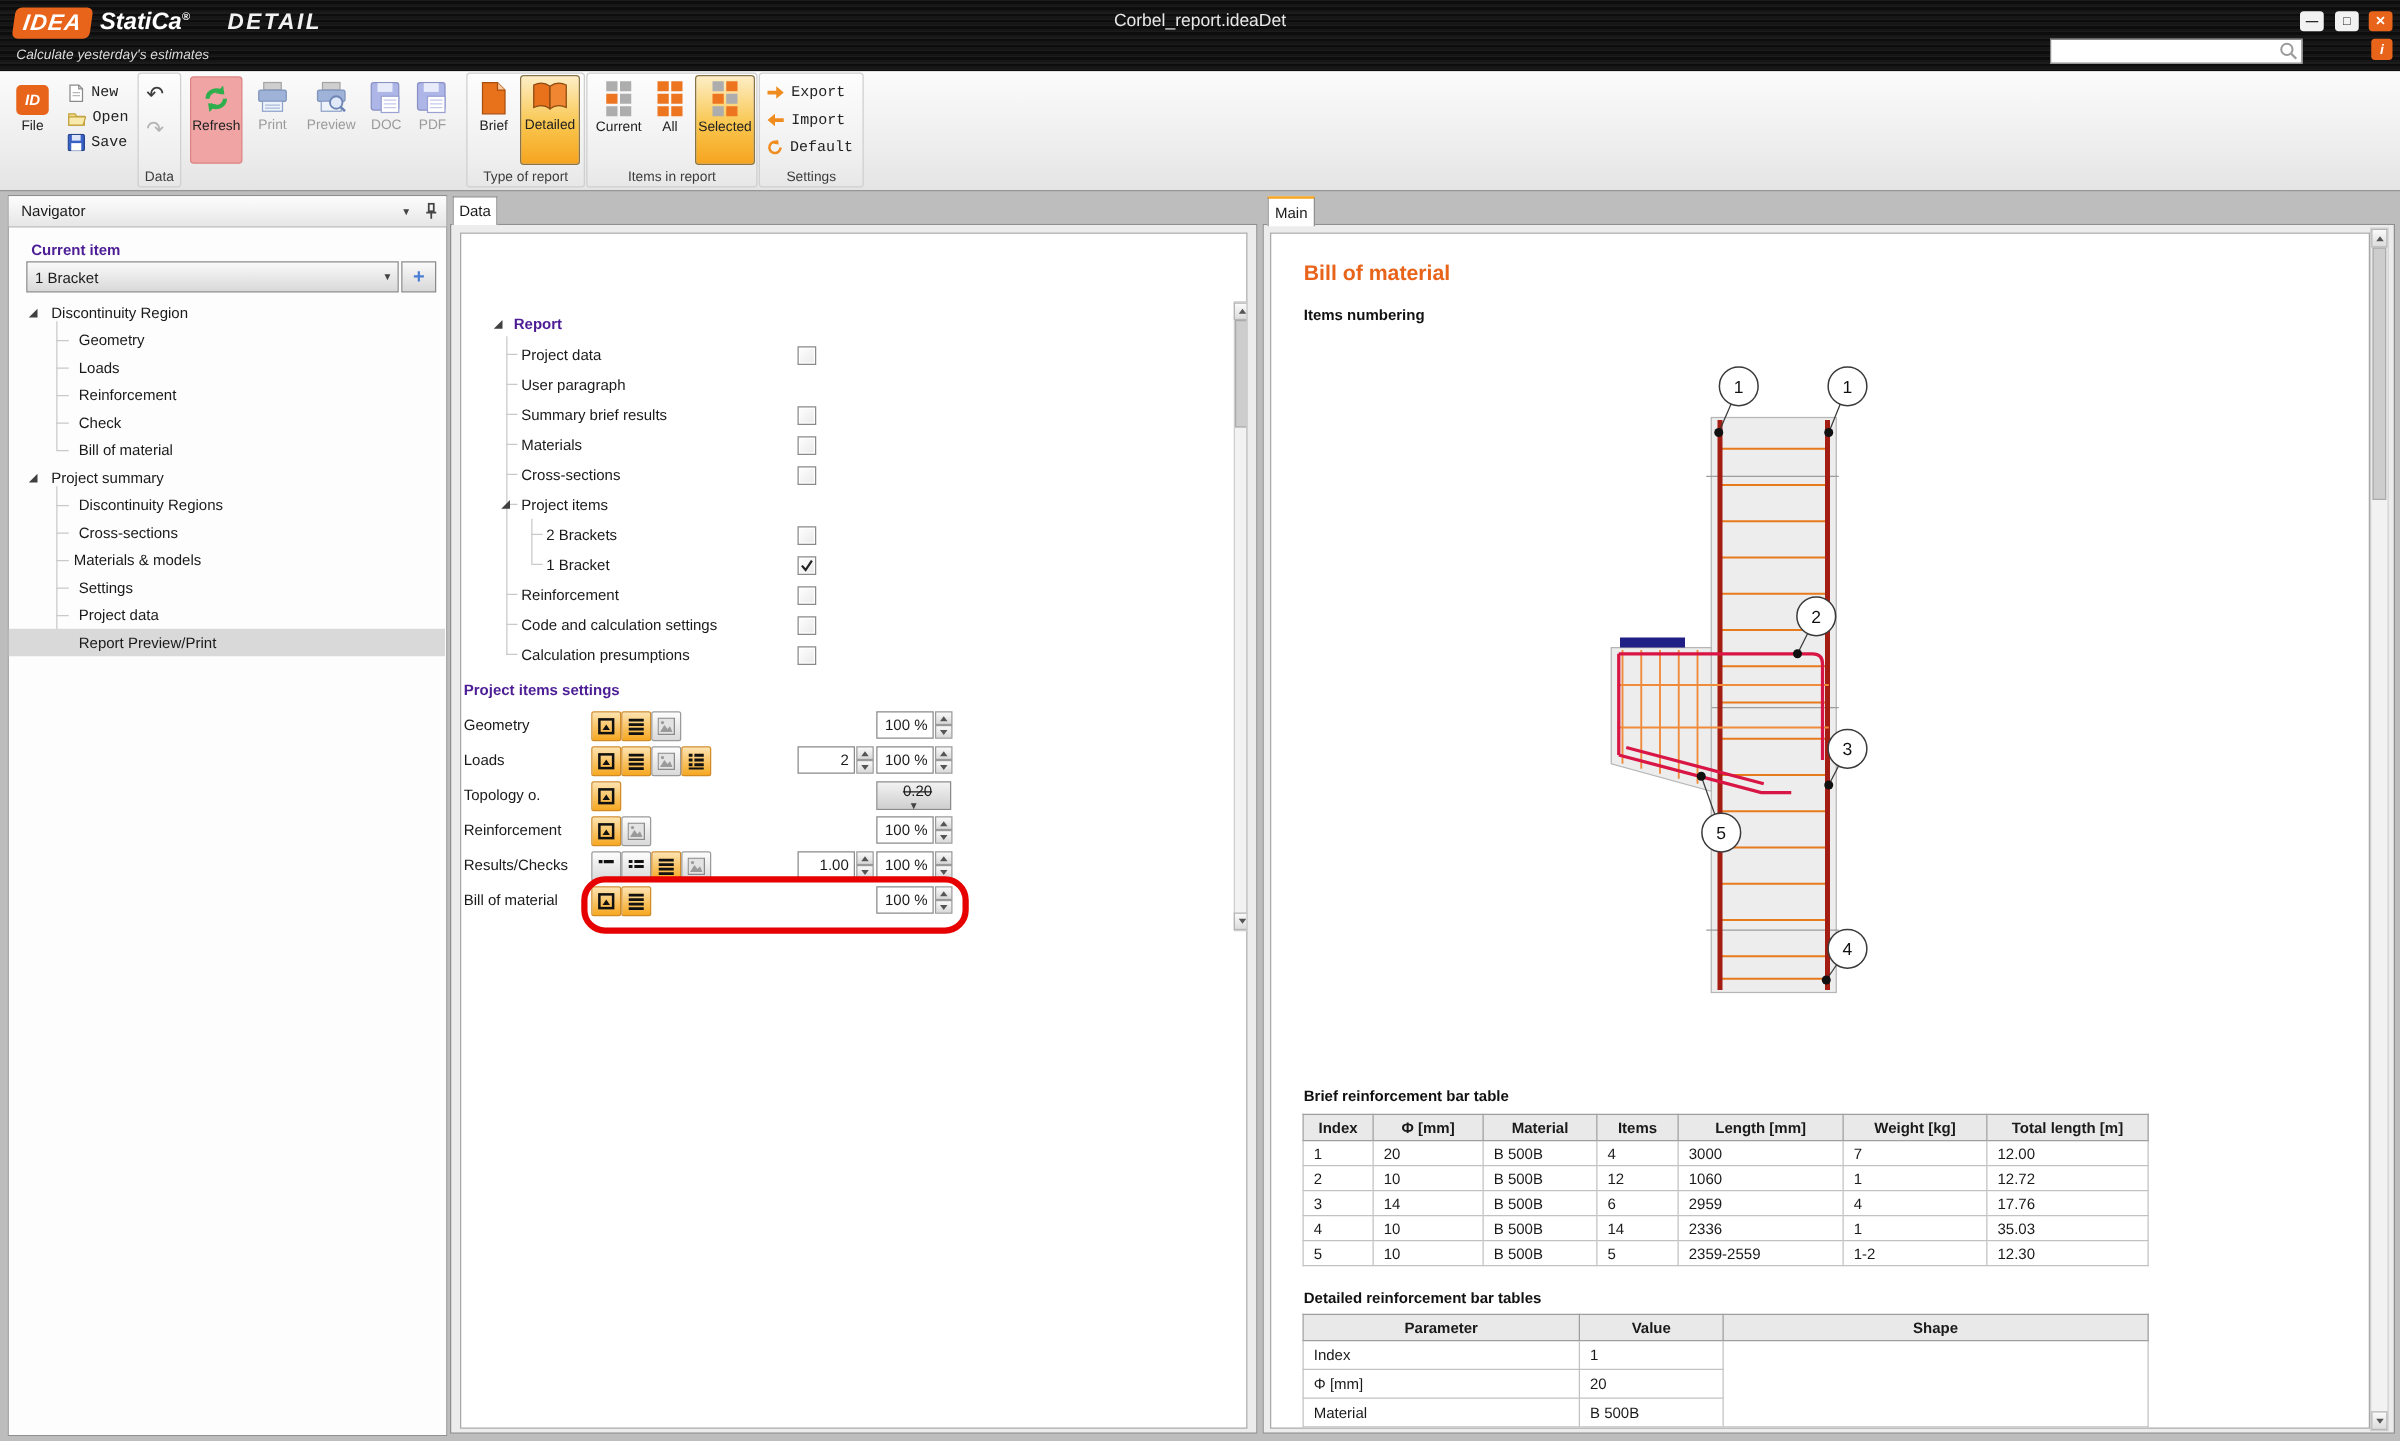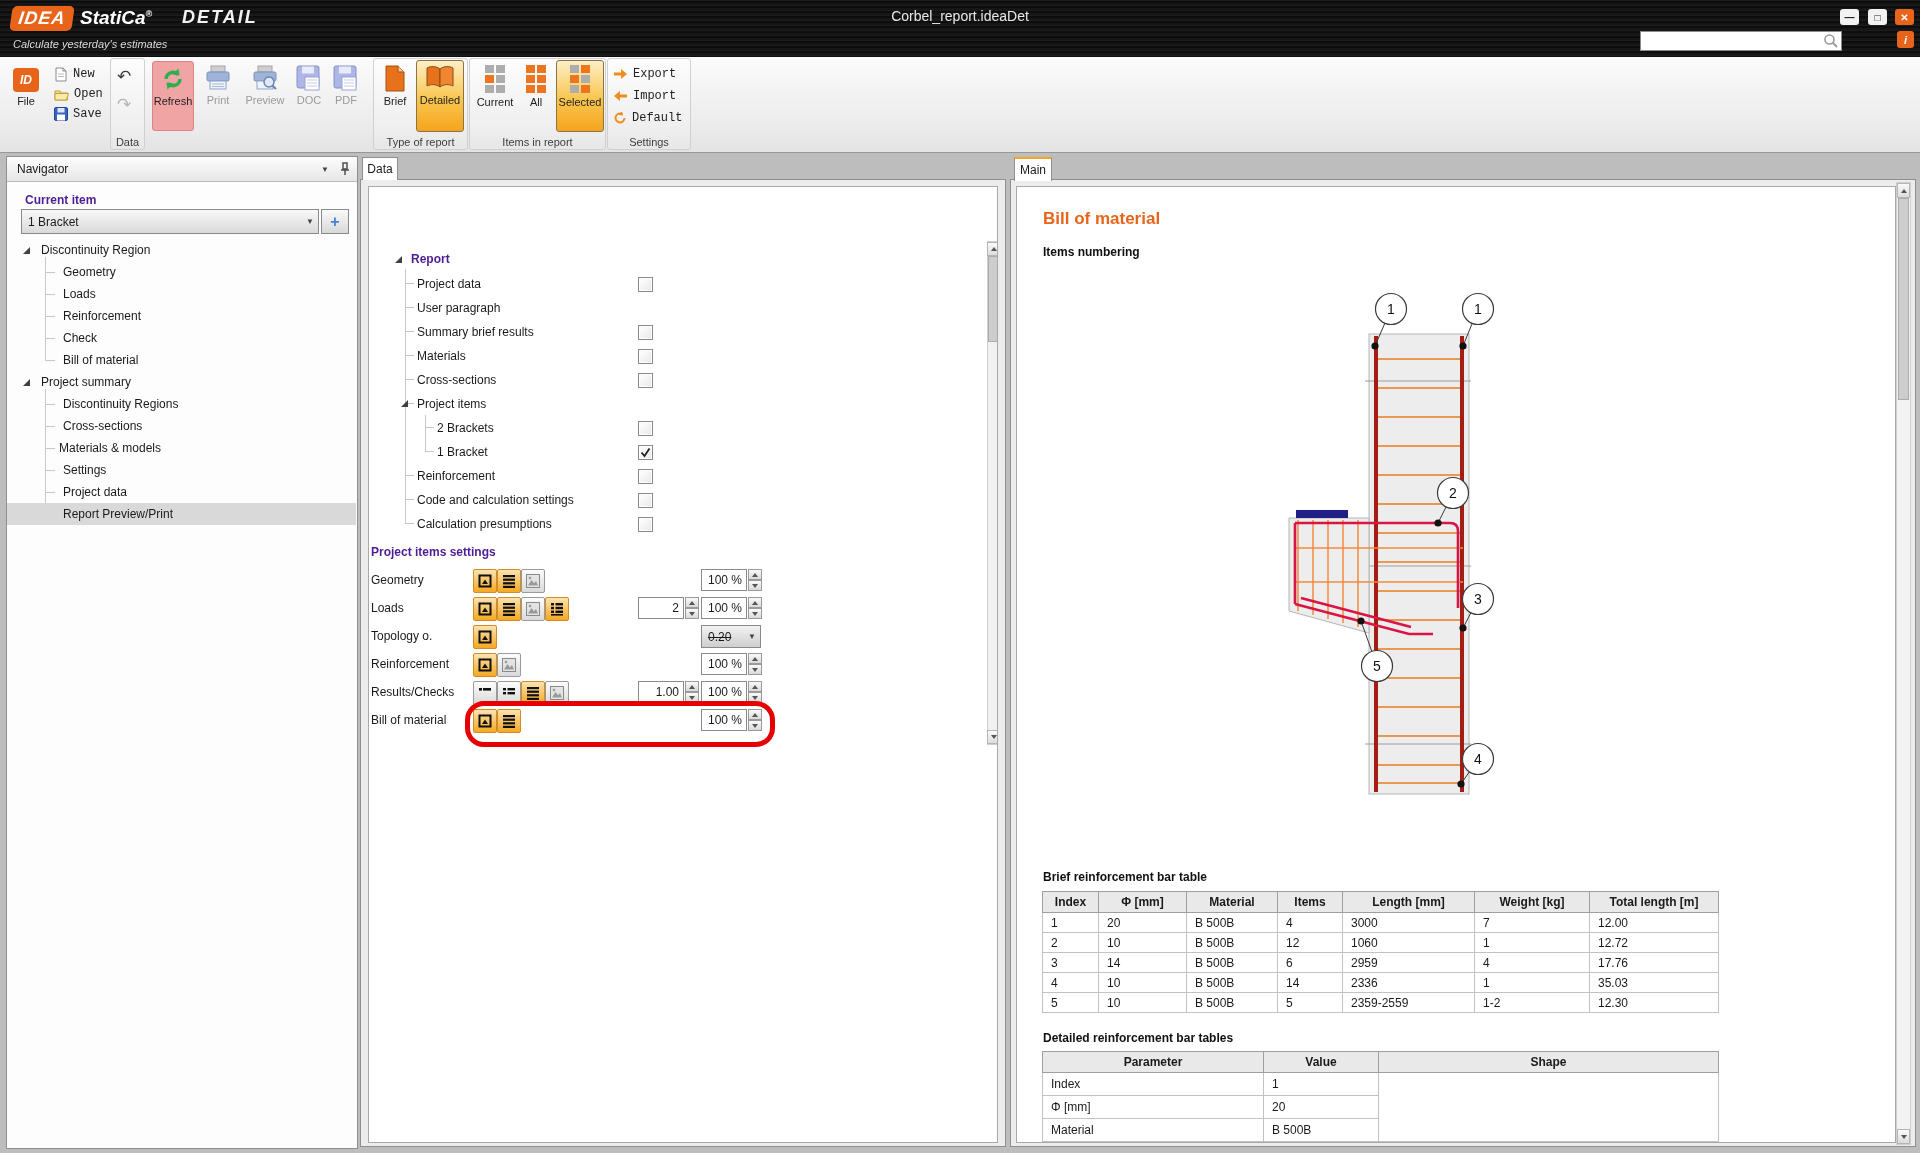--- a/index.html
+++ b/index.html
@@ -556,21 +556,21 @@
       </div>
 
       <div class="abs" style="left:0;top:436px;width:628px;height:26px;">
         <span class="abs tree-lbl" style="left:2px;top:6px;">Topology o.</span>
         <div class="abs ib sel" style="left:104px;top:2px;">
             <svg width="14" height="14" viewBox="0 0 14 14">
               <rect x="1.5" y="1.5" width="11" height="11" fill="none" stroke="#111" stroke-width="2"></rect>
               <path d="M4 10 L7 5.5 L10 10 Z" fill="#111"></path>
             </svg>
           </div>
-        <div class="abs combo" style="left:332px;top:2px;width:58px;height:21px;background:linear-gradient(180deg,#f2f2f2,#cfcfcf);">
+        <div class="abs combo" style="left:332px;top:2px;width:58px;height:21px;background:linear-gradient(180deg,#f2f2f2,#cfcfcf);flex-direction:column;">
           <span class="txt" style="text-decoration:line-through;">0.20</span>
           <span class="dd">▼</span>
         </div>
       </div>
 
       <div class="abs" style="left:0;top:464px;width:628px;height:26px;">
         <span class="abs tree-lbl" style="left:2px;top:6px;">Reinforcement</span>
         <div class="abs ib sel" style="left:104px;top:2px;">
             <svg width="14" height="14" viewBox="0 0 14 14">
               <rect x="1.5" y="1.5" width="11" height="11" fill="none" stroke="#111" stroke-width="2"></rect>

